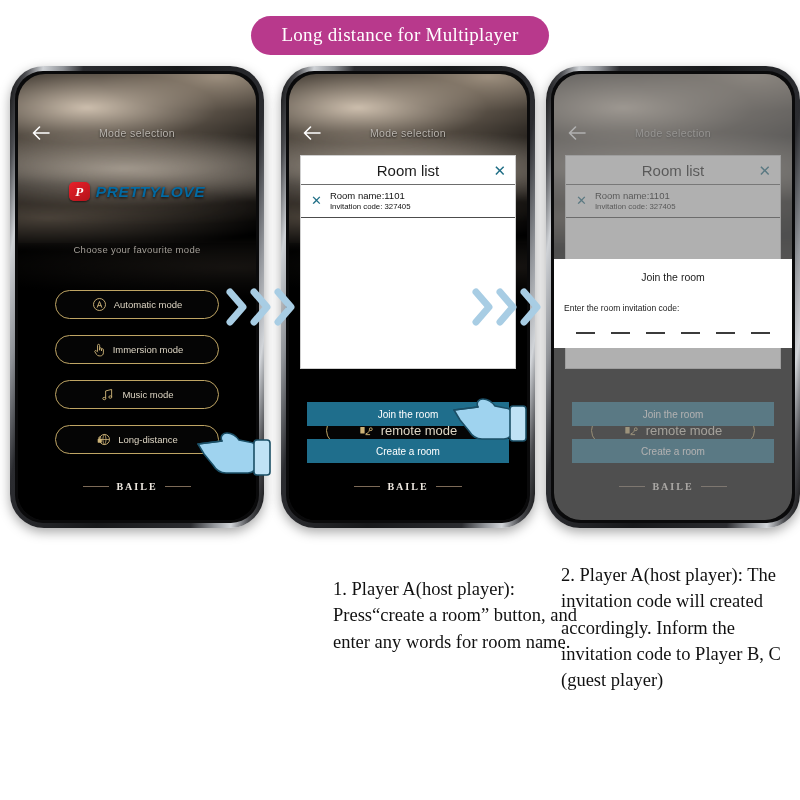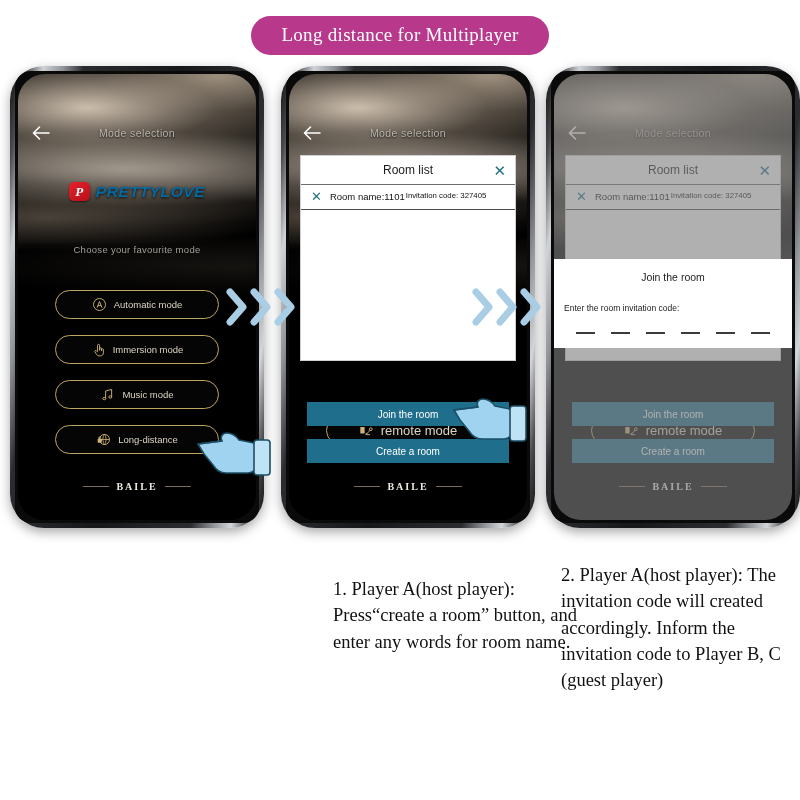--- a/index.html
+++ b/index.html
@@ -39,21 +39,21 @@
                       #d2d5d9 90%, #4b4c50 95%, #0c0c0d 100%);
     padding:5px;
     box-shadow:0 4px 12px rgba(0,0,0,.35);
   }
   .phone.p1 { left:10px; }
   .phone.p2 { left:281px; }
   .phone.p3 { left:546px; }
 
   .bezel {
     width:100%; height:100%;
-    border-radius:16px;
+    border-radius:28px;
     background:#0a0a0b;
     padding:3px;
   }
   .screen {
     position:relative;
     width:100%; height:100%;
     border-radius:27px;
     overflow:hidden;
     background:#000;
   }
@@ -167,32 +167,32 @@
     position:absolute; left:11px; top:81px; right:11px;
     background:#ffffff;
     border:1px solid #cfcfcf;
     z-index:5;
   }
   .rl-head {
     position:relative; height:29px;
     border-bottom:1px solid #6d6d6d;
     display:flex; align-items:center; justify-content:center;
   }
-  .rl-title { color:#1b1b1b; font-size:12px; }
+  .rl-title { color:#1b1b1b; font-size:15px; }
   .rl-close {
     position:absolute; right:9px; top:50%; transform:translateY(-50%);
     color:#1f6e86; font-size:15px; line-height:1; font-weight:500;
   }
   .rl-row {
     display:flex; align-items:center; gap:8px;
     padding:5px 8px 6px;
     border-bottom:1px solid #4c4c4c;
   }
   .rl-row-x { color:#1f6e86; font-size:13px; line-height:1; padding-left:2px; }
-  .rl-row-texts { display:flex; flex-direction:row; gap:1px; }
+  .rl-row-texts { display:flex; flex-direction:column; gap:1px; }
   .rl-name { color:#111; font-size:9.5px; }
   .rl-code { color:#111; font-size:7.8px; }
   .rl-body { height:150px; background:#fff; }
 
   
   .actions {
     position:absolute; left:18px; right:18px; bottom:57px;
     display:flex; flex-direction:column; gap:13px;
     z-index:6;
   }

